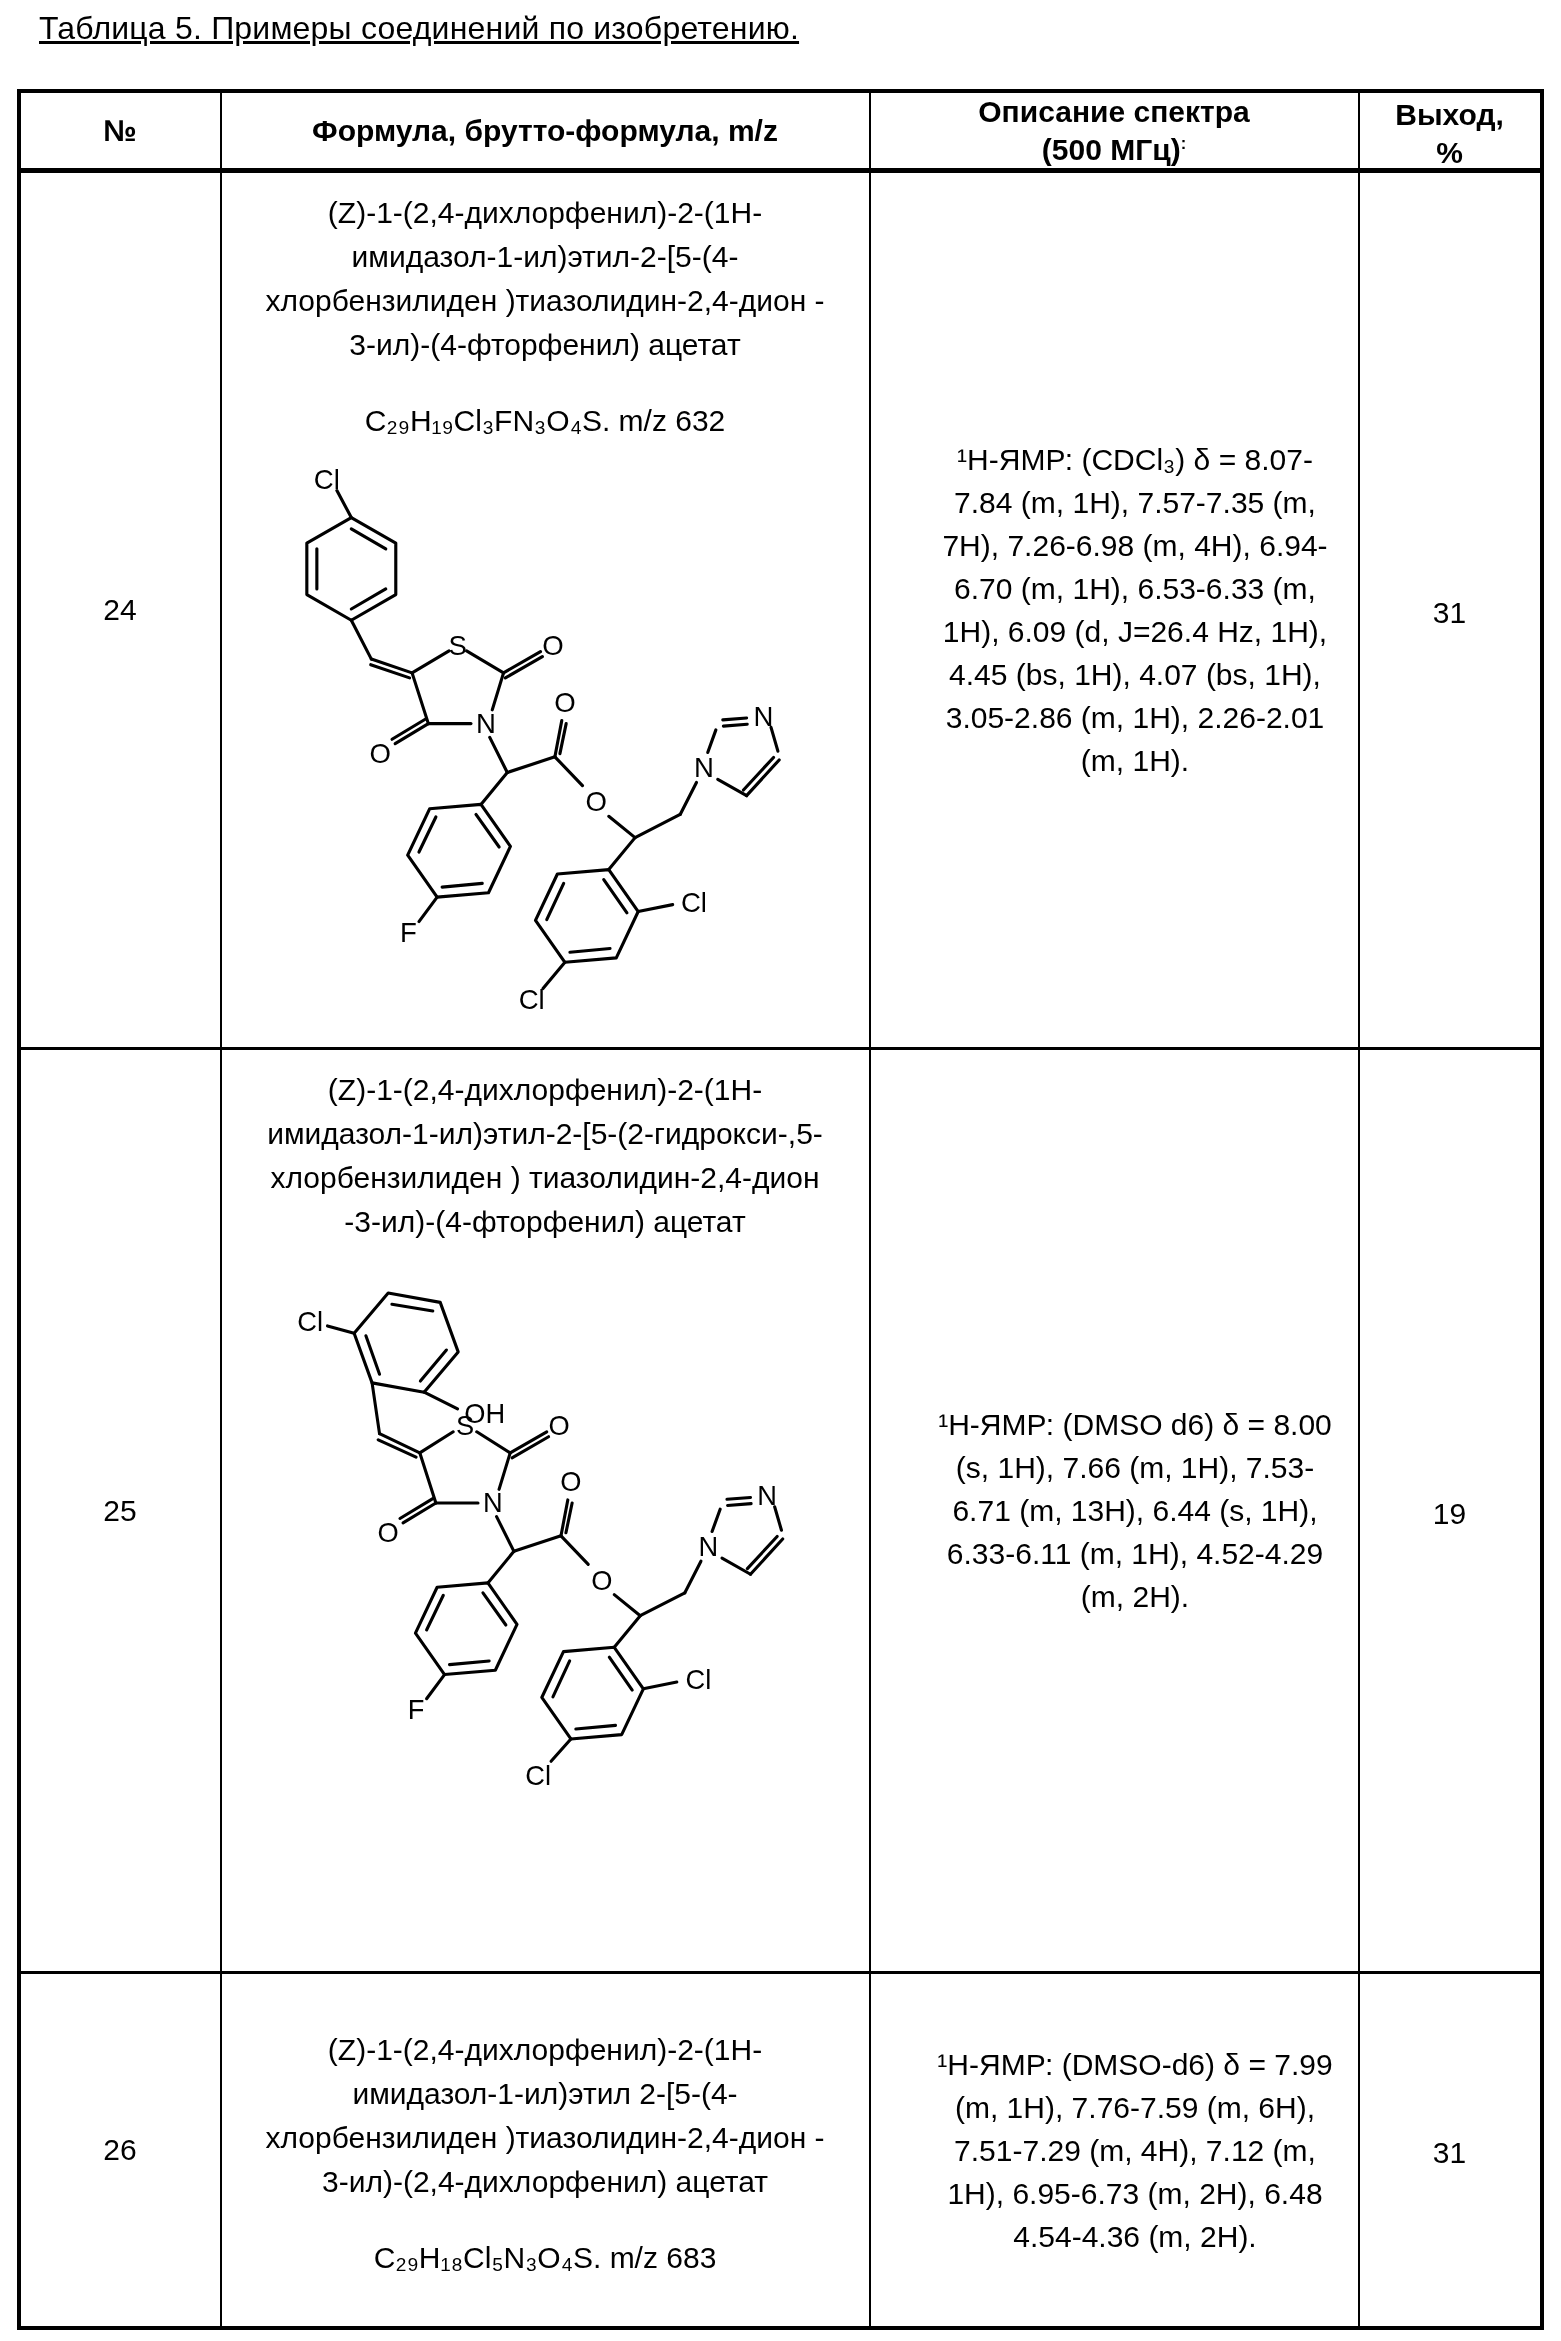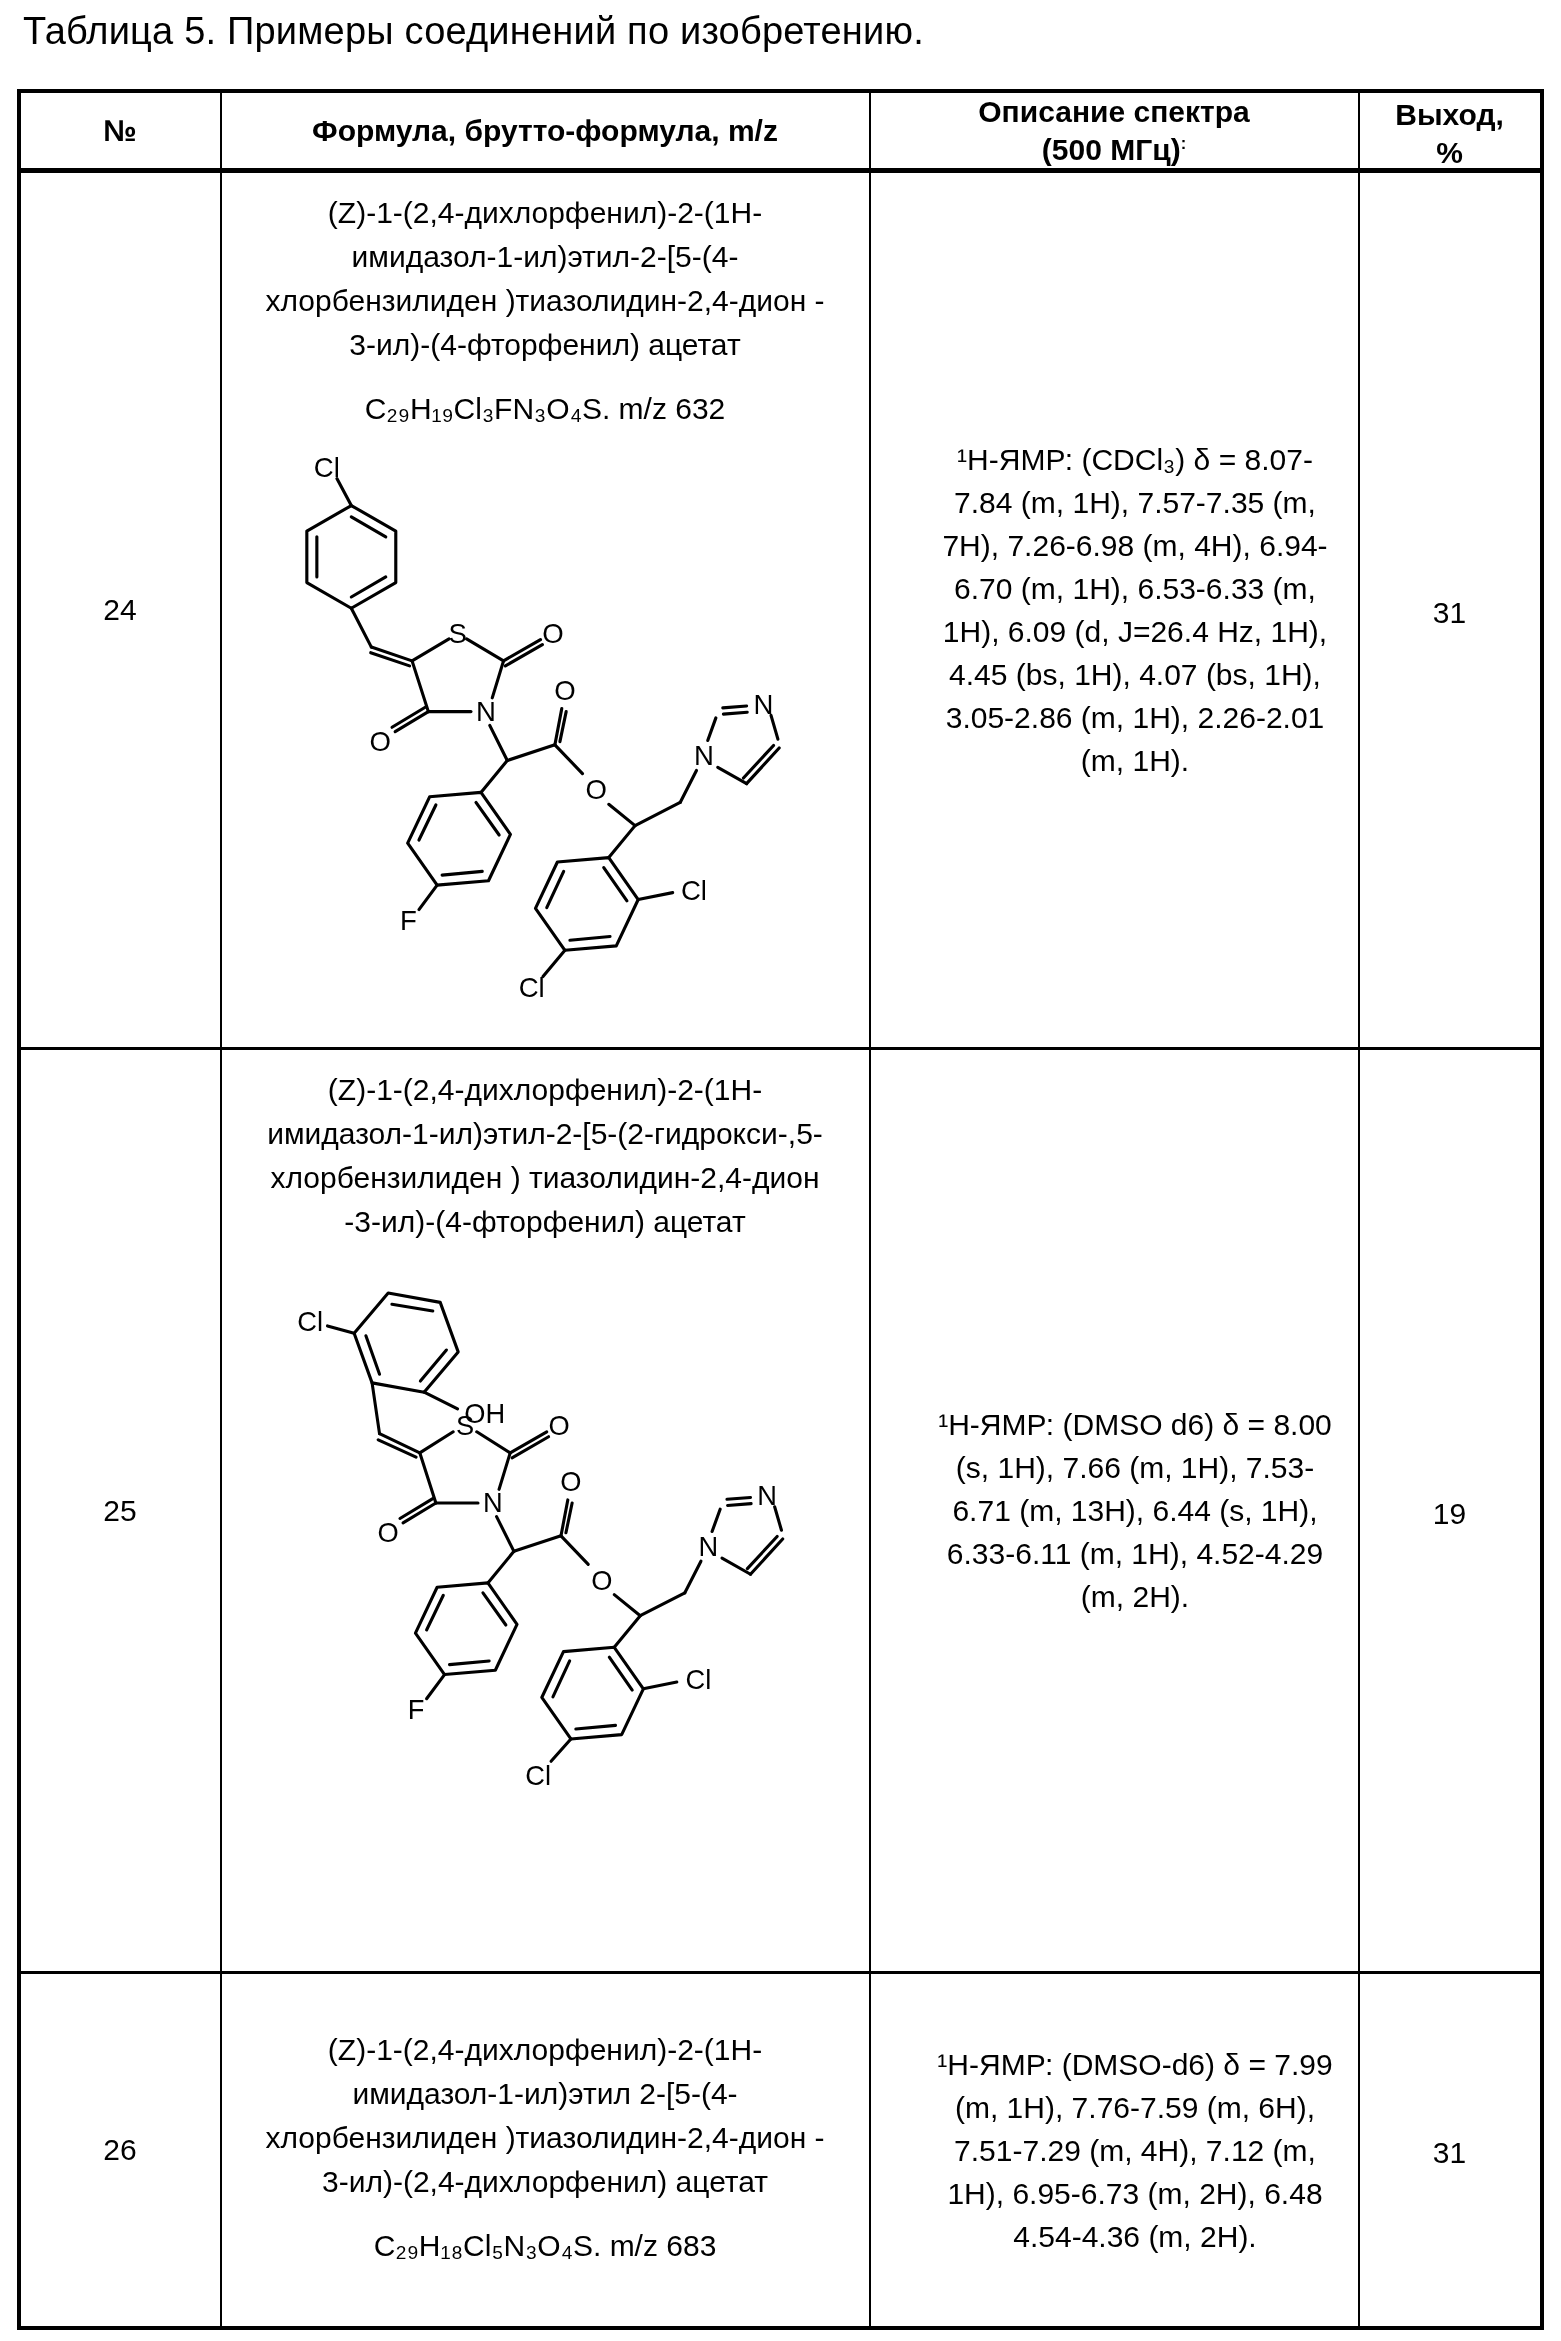--- a/index.html
+++ b/index.html
@@ -1,32 +1,32 @@
 <!DOCTYPE html>
 <html style="font-size:13.2px"><head>
 <meta charset="utf-8">
 <style>
   html,body{margin:0;padding:0;background:#ffffff;}
   .page{position:relative;width:1561px;height:2342px;background:#fff;color:#000;
         font-family:"Liberation Sans","DejaVu Sans",sans-serif;}
-  .doc-title{position:absolute;left:23px;top:10px;font-size:38px;letter-spacing:0.2px;}
+  .doc-title{position:absolute;left:39px;top:10px;font-size:32px;letter-spacing:0.2px;text-decoration:underline;}
   .tbl{position:absolute;left:16.5px;top:89px;width:1527px;height:2241px;
        display:grid;grid-template-columns:201px 649px 489px 1fr;
        grid-template-rows:80px 877px 924px 1fr;
        border:4.1px solid #000;box-sizing:border-box;background:#fff;}
   .cell{border-right:2.5px solid #000;border-bottom:3.3px solid #000;box-sizing:border-box;overflow:hidden;}
   .cell.lastcol{border-right:none;margin-top:6px;}
   .cell.lastrow{border-bottom:none;}
   .cell.head{border-bottom:5px solid #000;display:flex;flex-direction:column;align-items:center;
              justify-content:center;font-weight:bold;font-size:30px;line-height:38px;text-align:center;}
   .cell.centerbox{display:flex;align-items:center;justify-content:center;font-size:30px;}
   .fcell{text-align:center;padding-top:18px;}
   .name{font-size:30px;line-height:44px;white-space:nowrap;}
   .r26 .name{margin-top:36px;}
-  .bruto{font-size:30px;margin-top:25px;}
+  .bruto{font-size:30px;margin-top:37px;}
   .structure{display:block;margin:15px auto 0;}
   .scell{display:flex;align-items:center;justify-content:center;padding-left:42px;}
   .nmr{font-size:30px;line-height:43px;text-align:center;width:478px;white-space:nowrap;}
   sup.fn{font-size:16.5px;vertical-align:super;line-height:0;}
   
   .structure line,.structure polygon{stroke:#000;stroke-width:5;fill:none;
       stroke-linecap:round;stroke-linejoin:round;}
   .structure text{font-size:44px;fill:#000;text-anchor:middle;
       font-family:"Liberation Sans","DejaVu Sans",sans-serif;}
 </style>

